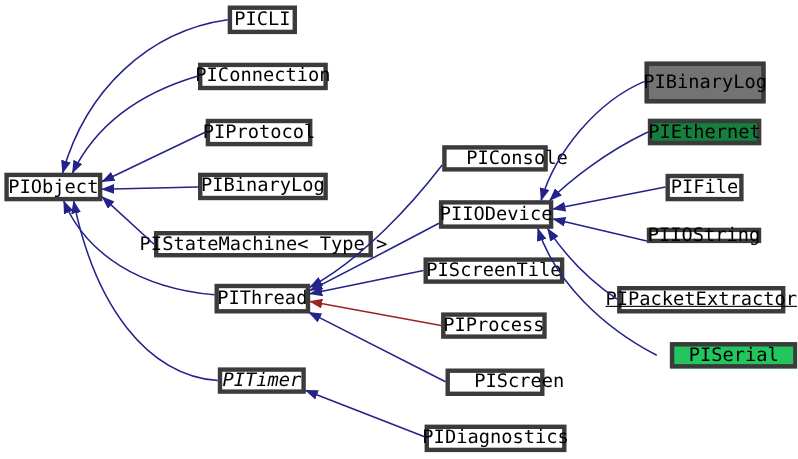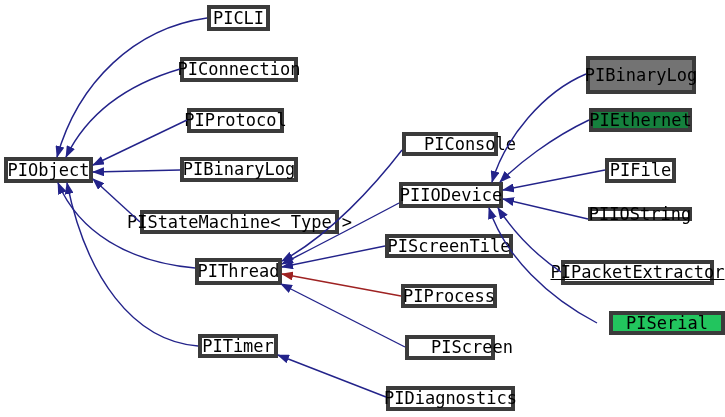--- a/index.html
+++ b/index.html
@@ -102,21 +102,21 @@
       <a class="class-node" style="left: 180px; top: 157px; width: 118px; height: 25px; border-color: rgb(59, 59, 59); background: rgb(255, 255, 255);">
         <span style="color: rgb(0, 0, 0);">PIBinaryLog</span>
       </a>
       <a class="class-node" style="left: 140px; top: 210px; width: 199px; height: 24px; border-color: rgb(59, 59, 59); background: rgb(255, 255, 255);">
         <span style="color: rgb(0, 0, 0);">PIStateMachine&lt; Type &gt;</span>
       </a>
       <a class="class-node" style="left: 195px; top: 258px; width: 87px; height: 27px; border-color: rgb(59, 59, 59); background: rgb(255, 255, 255);">
         <span style="color: rgb(0, 0, 0);">PIThread</span>
       </a>
       <a class="class-node" style="left: 198px; top: 334px; width: 80px; height: 24px; border-color: rgb(59, 59, 59); background: rgb(255, 255, 255);">
-        <span style="color: rgb(0, 0, 0);">PITimer</span>
+        <span style="color: rgb(0, 0, 0); font-style: italic;">PITimer</span>
       </a>
       <a class="class-node" style="left: 402px; top: 132px; width: 96px; height: 24px; border-color: rgb(59, 59, 59); background: rgb(255, 255, 255); padding-left: 40px;">
         <span style="color: rgb(0, 0, 0);">PIConsole</span>
       </a>
       <a class="class-node" style="left: 399px; top: 182px; width: 104px; height: 26px; border-color: rgb(59, 59, 59); background: rgb(255, 255, 255);">
         <span style="color: rgb(0, 0, 0);">PIIODevice</span>
       </a>
       <a class="class-node" style="left: 385px; top: 234px; width: 128px; height: 24px; border-color: rgb(59, 59, 59); background: rgb(255, 255, 255);">
         <span style="color: rgb(0, 0, 0);">PIScreenTile</span>
       </a>

